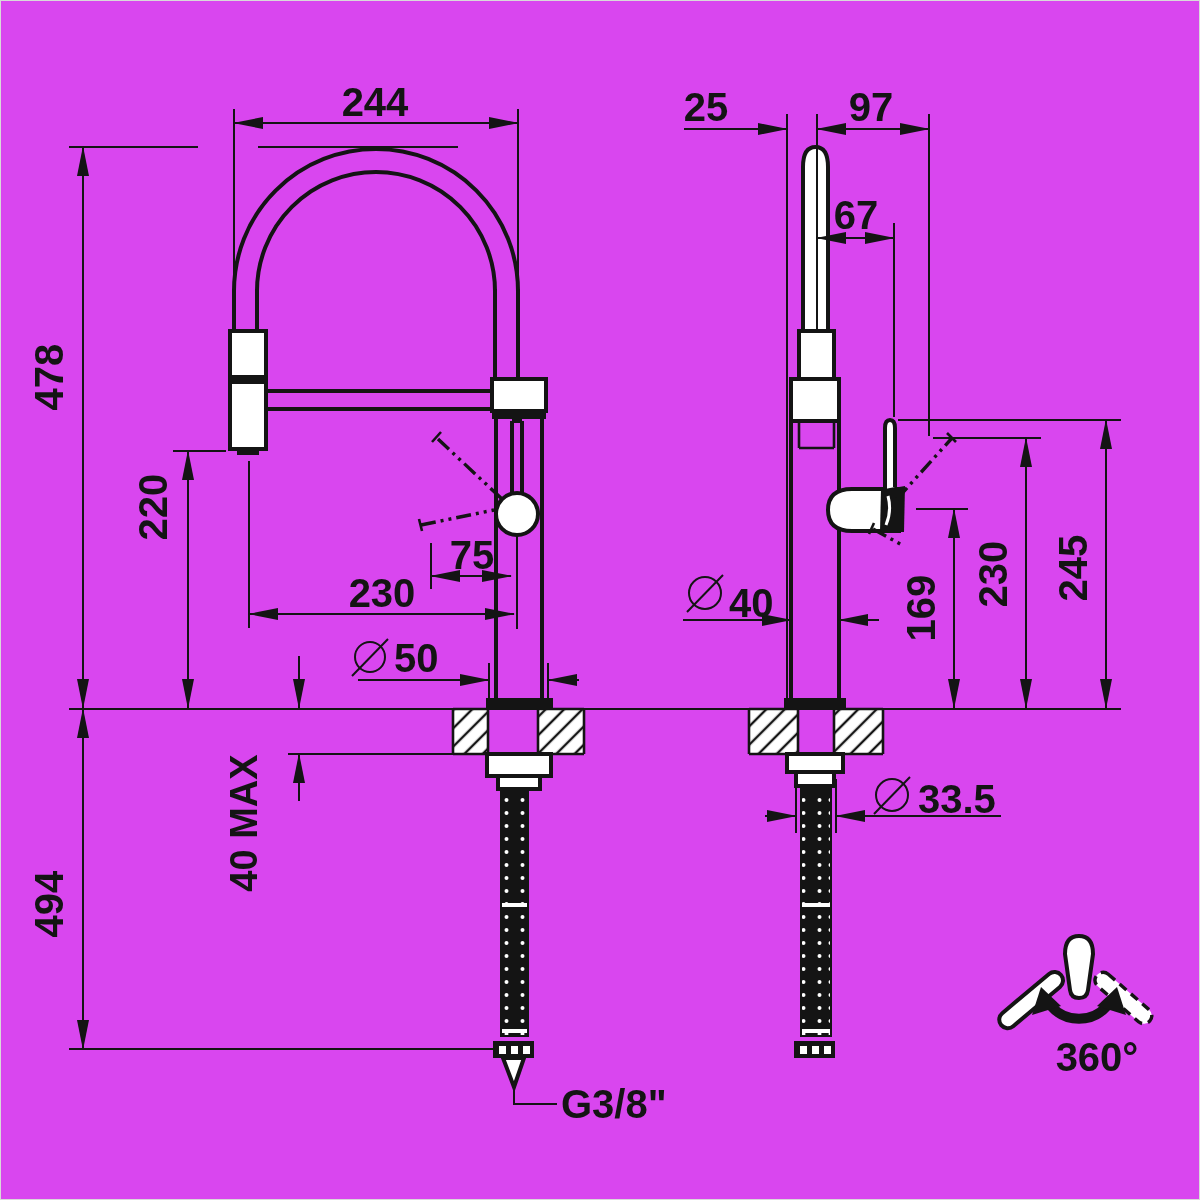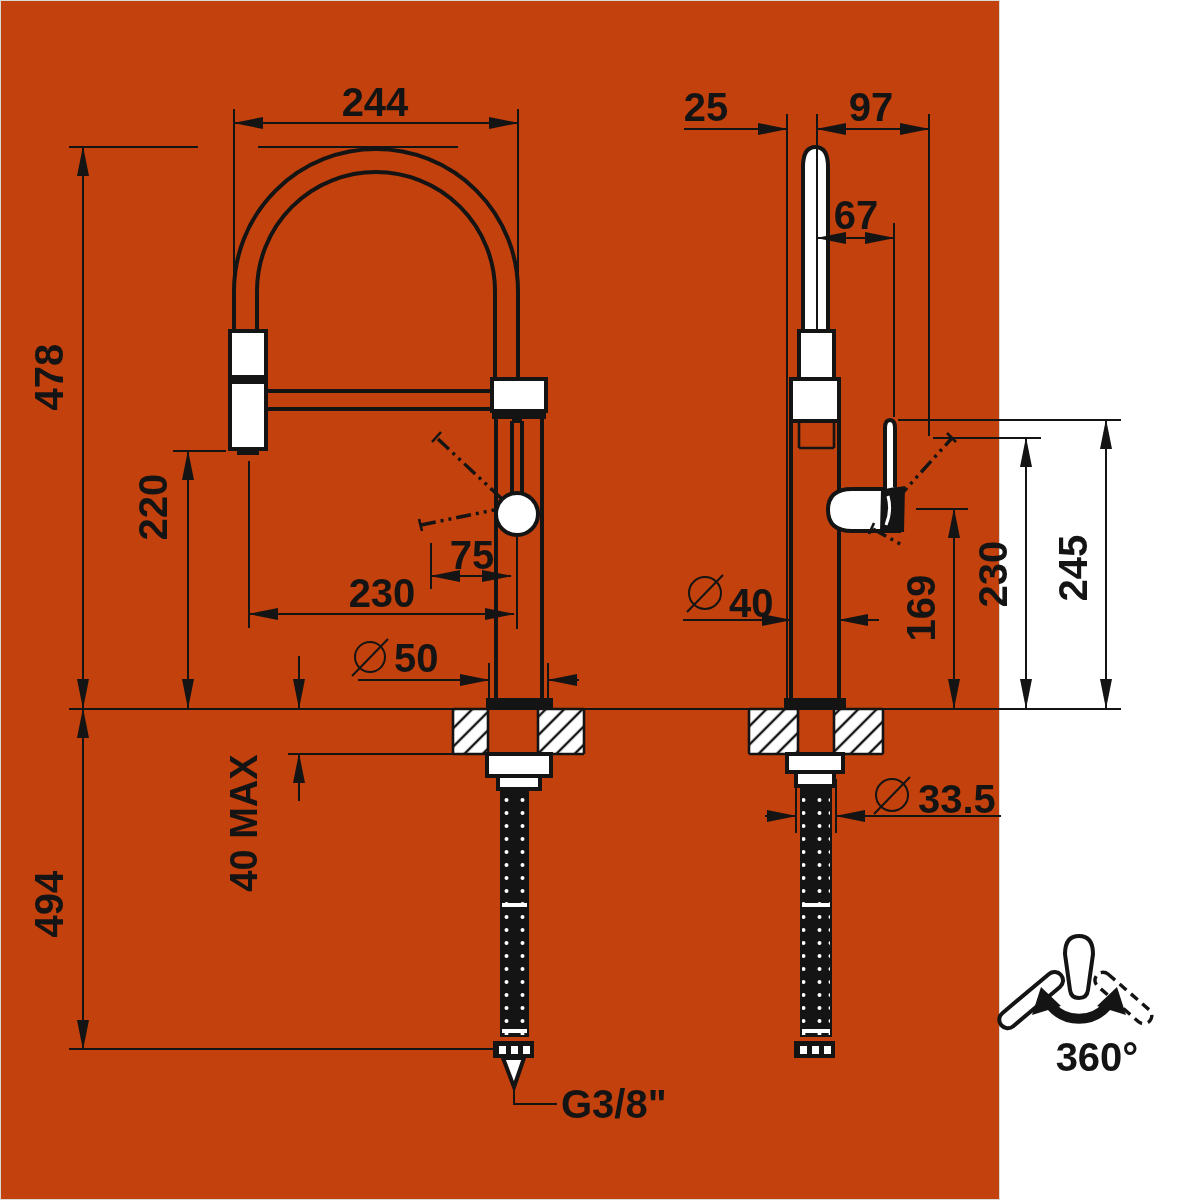--- a/index.html
+++ b/index.html
@@ -1,16 +1,16 @@
 <!DOCTYPE html>
 <html><head>
 <meta charset="utf-8">
 <style>
   html,body{margin:0;padding:0;background:#fff;}
-  .canvas{width:1000px;height:1200px;position:relative;background:#c2410c;
+  .canvas{width:1200px;height:1200px;position:relative;background:#d946ef;
           border:1px solid #d9d9d9;box-sizing:border-box;
           font-family:"Liberation Sans","DejaVu Sans",sans-serif;}
   svg{display:block;}
   .dim{font-family:"Liberation Sans","DejaVu Sans",sans-serif;
        font-weight:bold;font-size:40px;fill:#141414;}
   .dim-s{font-size:38px;}
   .obj{stroke:#141414;stroke-width:4;fill:none;}
   .objf{stroke:#141414;stroke-width:4;fill:#ffffff;}
   .fill{fill:#141414;stroke:none;}
   .thin{stroke:#141414;stroke-width:2;fill:none;}

